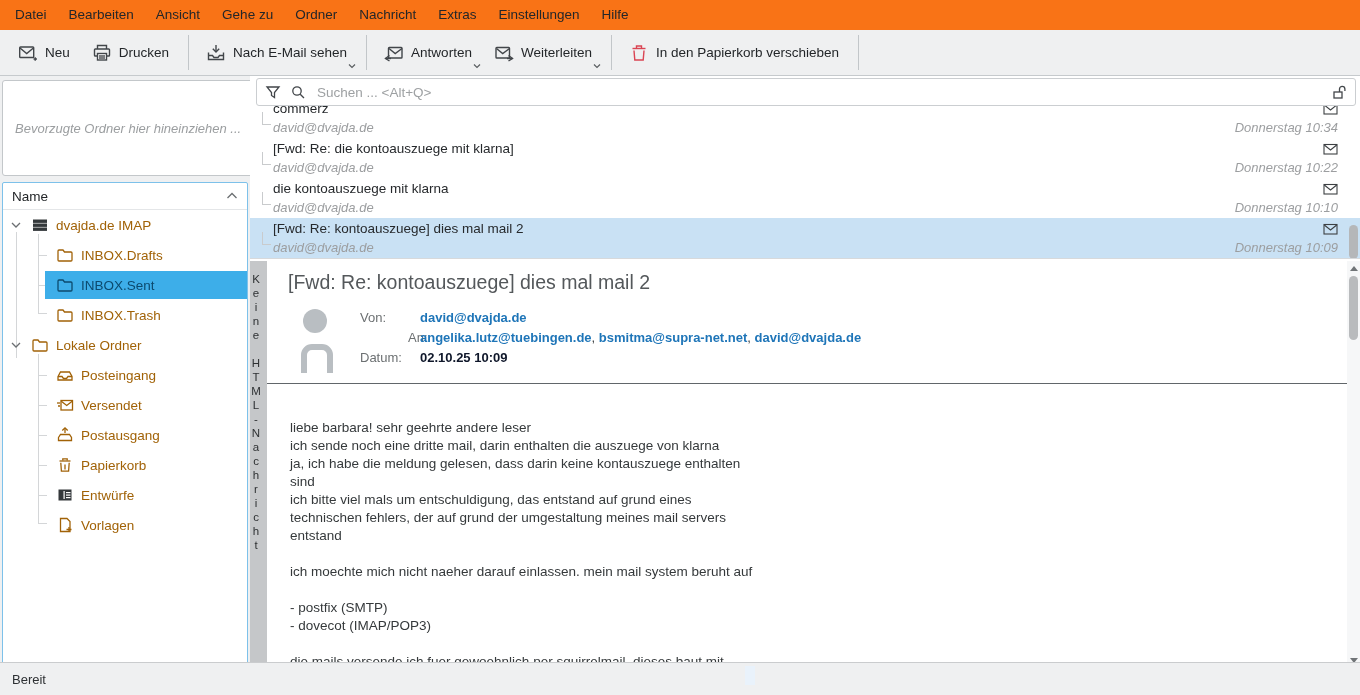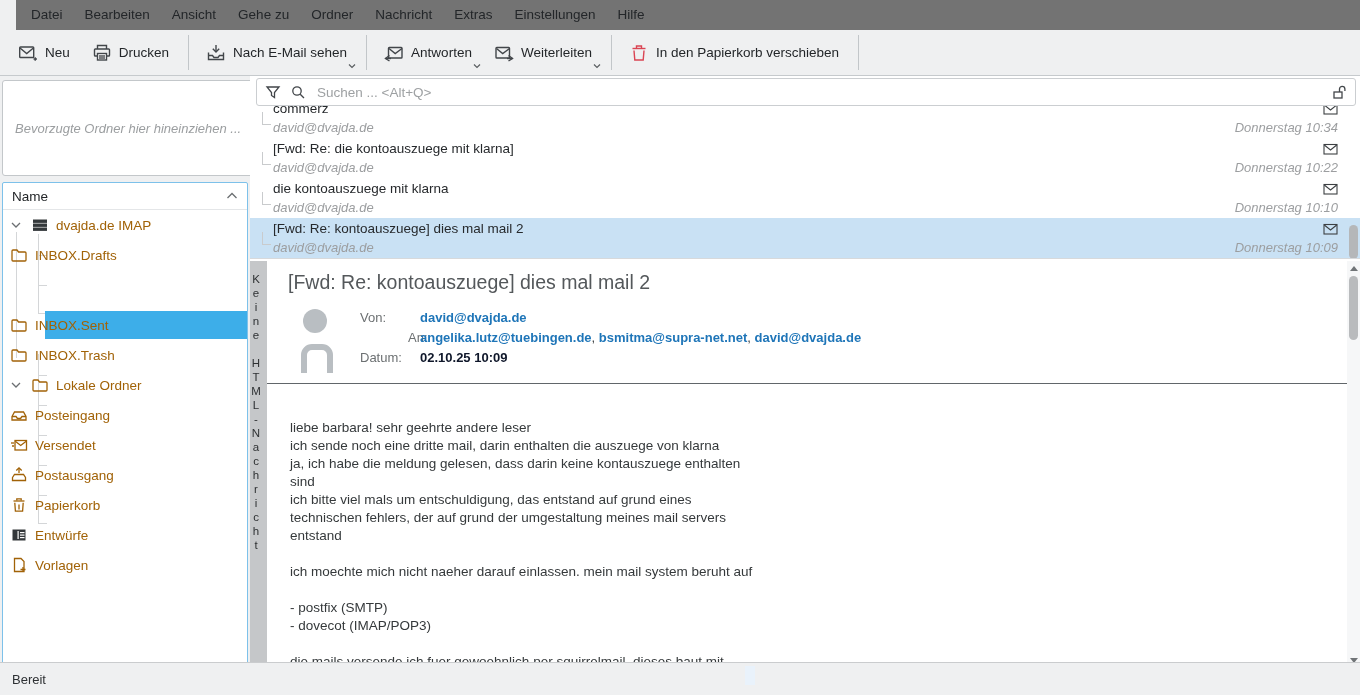--- a/index.html
+++ b/index.html
@@ -3,41 +3,41 @@
 <meta charset="utf-8">
 <style>
   html,body{margin:0;padding:0;}
   body{
     width:1360px;height:695px;position:relative;overflow:hidden;
     background:#eff0f1;color:#232629;
     font-family:"Liberation Sans","DejaVu Sans",sans-serif;font-size:13.5px;
   }
   svg{display:block;}
   
-  .menubar{position:absolute;top:0;left:0;right:0;height:30px;display:flex;align-items:center;padding-left:4px;background:#737373;margin-left:16px;}
+  .menubar{position:absolute;top:0;left:0;right:0;height:30px;display:flex;align-items:center;padding-left:4px;background:#f97316;}
   .menu-item{padding:0 11px;line-height:30px;cursor:default;color:#232629;}
   
   .toolbar{position:absolute;top:30px;left:0;right:0;height:45px;background:#eff0f1;border-bottom:1px solid #c6cacd;display:flex;align-items:center;padding-left:8px;}
   .tbtn{display:flex;align-items:center;gap:7px;padding:8px 12px 8px 10px;position:relative;color:#232629;white-space:nowrap;}
   .tbtn .dd{position:absolute;right:3px;bottom:2px;}
   .tsep{width:1px;align-self:stretch;margin:5px 7px;background:#c2c6c9;}
   
   .main{position:absolute;top:76px;left:0;right:0;bottom:25px;}
   
   .favorites{position:absolute;left:2px;top:4px;width:244px;height:94px;background:#fff;border:1px solid #c3c7ca;border-radius:3px;
     display:flex;align-items:center;padding:0 12px;color:#9b9ea0;font-style:italic;font-size:13px;}
   .foldertree{position:absolute;left:2px;top:106px;width:244px;bottom:3px;background:#fff;border:1px solid #7dc1ea;border-radius:2px;overflow:hidden;}
   .tree-header{height:26px;display:flex;align-items:center;justify-content:space-between;padding:0 9px;border-bottom:1px solid #e4e6e8;color:#232629;}
   .treerows{position:relative;}
   .trow{position:relative;height:30px;display:flex;align-items:center;color:#a16207;}
   .trow .lbl{margin-left:7px;position:relative;z-index:1;}
   .trow .exp{width:14px;margin-left:7px;position:relative;z-index:1;}
   .trow .fic{margin-left:7px;position:relative;z-index:1;}
-  .trow.child{}
-  .trow.selected{color:#a16207;margin-top:40px;}
+  .trow.child{padding-left:46px;}
+  .trow.selected{color:#0c4a6e;}
   .trow.selected::before{content:"";position:absolute;left:42px;right:0;top:1px;bottom:1px;background:#3daee9;}
   .conn{position:absolute;background:#d4d6d8;}
   
   .right-pane{position:absolute;left:250px;top:0;right:0;bottom:0;background:#fff;}
   .searchbar{position:absolute;left:6px;right:4px;top:2px;height:26px;background:#fff;border:1px solid #cbced1;border-radius:3px;display:flex;align-items:center;padding:0 8px;gap:9px;}
   .searchbar input{flex:1;border:none;outline:none;font:13.5px "Liberation Sans","DejaVu Sans",sans-serif;color:#232629;background:transparent;}
   .searchbar input::placeholder{color:#9ea1a3;}
   
   .msglist{position:absolute;left:0;right:0;top:30px;height:152px;overflow:hidden;}
   .mrow{position:absolute;left:0;right:0;height:40px;border-bottom:1px solid #ededee;background:#fff;}

